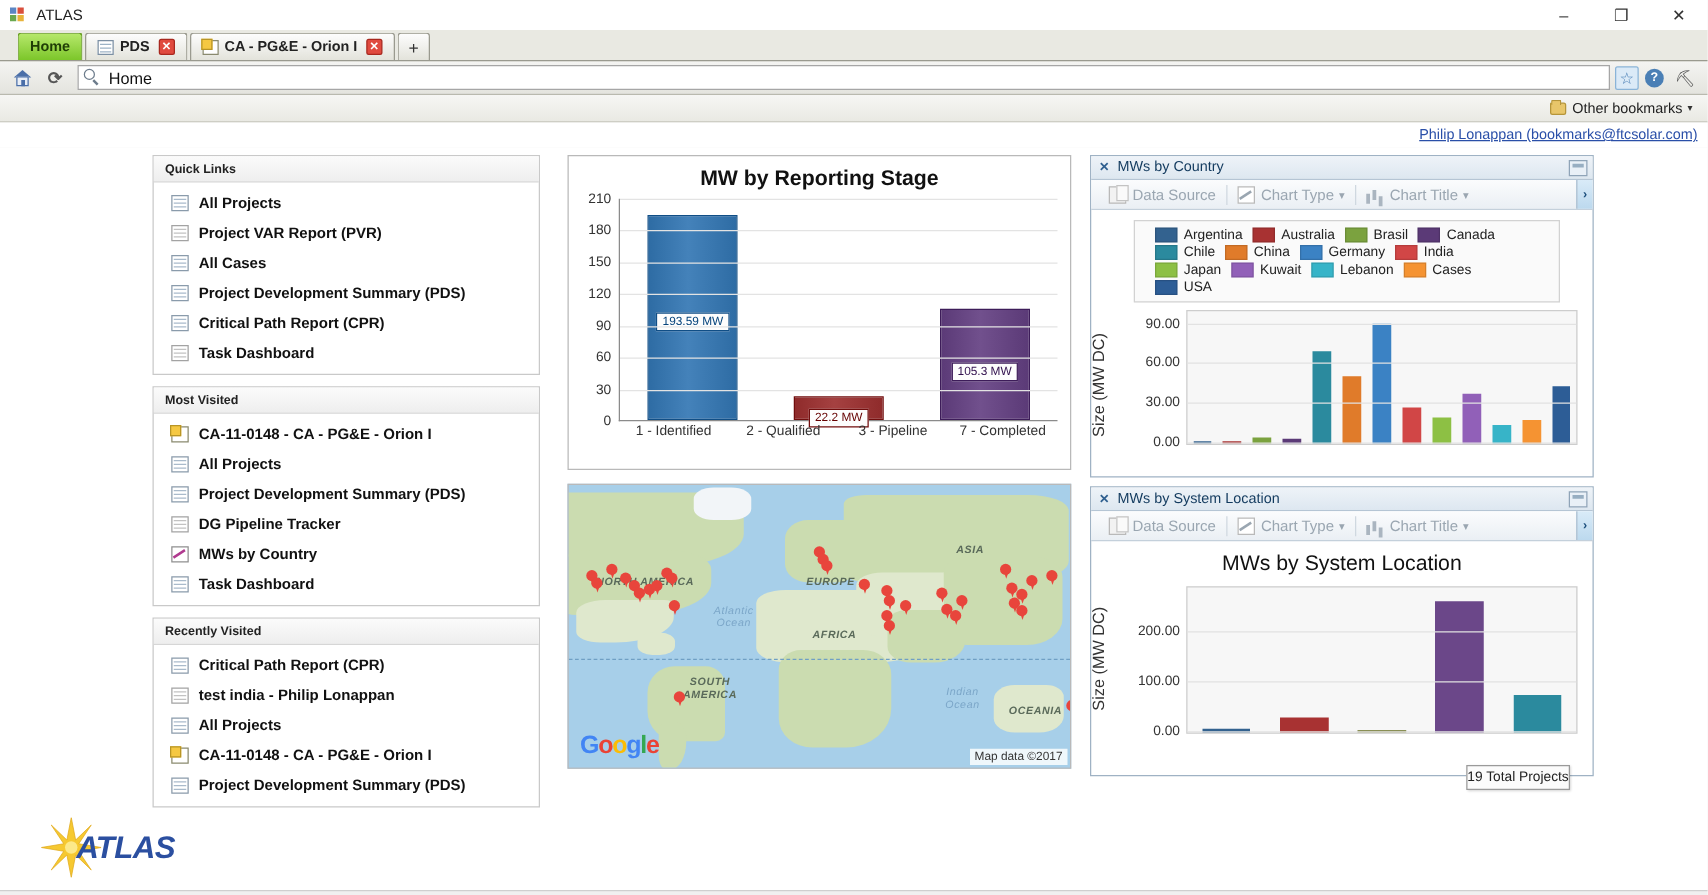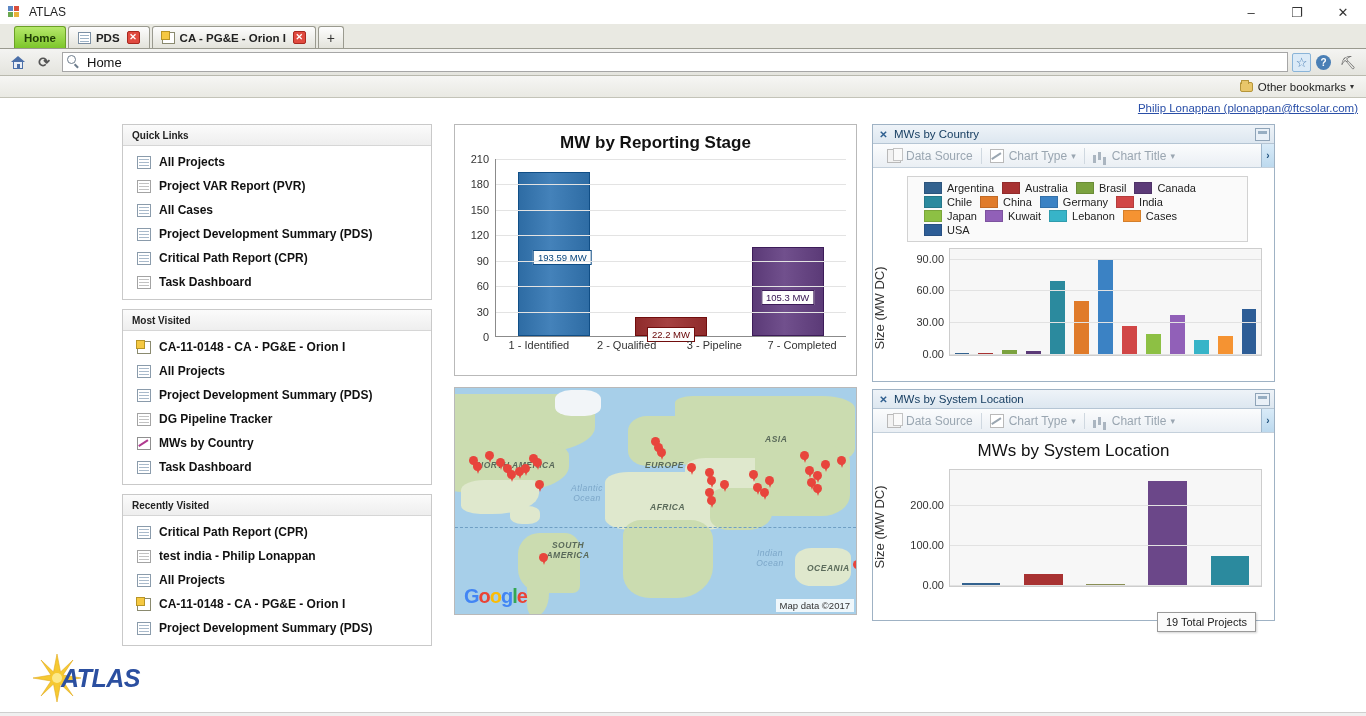--- a/index.html
+++ b/index.html
@@ -236,21 +236,21 @@
   .sc-yaxis { position:absolute; left:24px; width:46px; }
   .sc-ytick { position:absolute; right:3px; font-size:11px; color:#333;
      transform:translateY(-50%); }
   .sc-plot { position:absolute; left:72px; right:4px; top:0; background:#f7f7f7;
      border:1px solid #cdcdcd; }
   .sc-grid { position:absolute; left:0; right:0; height:1px; background:#e2e2e2; }
   .sc-bars { position:absolute; inset:0; display:flex; align-items:flex-end; }
   .sc-slot { flex:1; display:flex; align-items:flex-end; justify-content:center; }
   .sc-bar { width:62%; }
   .tooltip { position:absolute; background:#fbfbfb; border:1px solid #9a9a9a;
-     font-size:11px; color:#222; padding:3px 8px; white-space:nowrap;
+     font-size:11px; color:#222; padding:3px 0; white-space:nowrap;
      box-shadow:1px 1px 2px rgba(0,0,0,.18); }
 
   
   .logo-wrap { position:absolute; left:33px; bottom:12px; width:120px; height:52px; }
   .burst { position:absolute; left:0; top:2px; width:48px; height:48px; }
   .logo-txt { position:absolute; left:28px; top:12px; font-size:25px;
      font-weight:bold; font-style:italic; color:#2b4fa0; letter-spacing:-.5px; }
   .statusbar { position:absolute; left:0; right:0; bottom:0; height:4px;
      background:#f0f0f0; border-top:1px solid #cfcfcf; }
 </style>
@@ -318,21 +318,21 @@
 
   <div class="bookmarks">
     <div class="bm-item">
       <span class="folder-ico"></span>
       <span>Other bookmarks</span>
       <span class="caret">▾</span>
     </div>
   </div>
 
   <div class="userbar">
-    <a class="userlink" href="#">Philip Lonappan (plonappan@ftcsolar.com)</a>
+    <a class="userlink" href="#">Philip Lonappan (bookmarks@ftcsolar.com)</a>
   </div>
 
   <div class="content">
 
     <div class="col-left">
 
       <div class="box">
         <div class="box-hd">Quick Links</div>
         <div class="box-body">
           <div class="link-row">
@@ -431,21 +431,21 @@
               <div class="rs-ytick" style="top: 101.714px;">90</div>
               <div class="rs-ytick" style="top: 76.2857px;">120</div>
               <div class="rs-ytick" style="top: 50.8571px;">150</div>
               <div class="rs-ytick" style="top: 25.4286px;">180</div>
               <div class="rs-ytick" style="top: 0px;">210</div>
             </div>
           <div class="rs-plot" id="rsPlot">
             <div class="rs-bars" id="rsBars">
                 <div class="rs-slot">
                   <div class="rs-bar" style="height: 164.091px; background: linear-gradient(to right, rgb(46, 108, 164), rgb(68, 130, 186) 45%, rgb(46, 108, 164)); border: 1px solid rgb(16, 78, 134);">
-                    <div class="rs-lbl" style="top: 77.1226px; border-color: rgb(16, 78, 134); color: rgb(6, 68, 124); margin-left: 8px;">193.59 MW</div>
+                    <div class="rs-lbl" style="top: 77.1226px; border-color: rgb(16, 78, 134); color: rgb(6, 68, 124);">193.59 MW</div>
                   </div>
                 </div>
                 <div class="rs-slot">
                   <div class="rs-bar" style="height: 18.8171px; background: linear-gradient(to right, rgb(143, 43, 43), rgb(165, 65, 65) 45%, rgb(143, 43, 43)); border: 1px solid rgb(113, 13, 13);">
                     <div class="rs-lbl" style="top: 8.84406px; border-color: rgb(113, 13, 13); color: rgb(103, 3, 3);">22.2 MW</div>
                   </div>
                 </div>
                 <div class="rs-slot">
                   <div class="rs-bar" style="height: 89.2543px; background: linear-gradient(to right, rgb(91, 58, 119), rgb(113, 80, 141) 45%, rgb(91, 58, 119)); border: 1px solid rgb(61, 28, 89);">
                     <div class="rs-lbl" style="top: 41.9495px; border-color: rgb(61, 28, 89); color: rgb(51, 18, 79);">105.3 MW</div>

